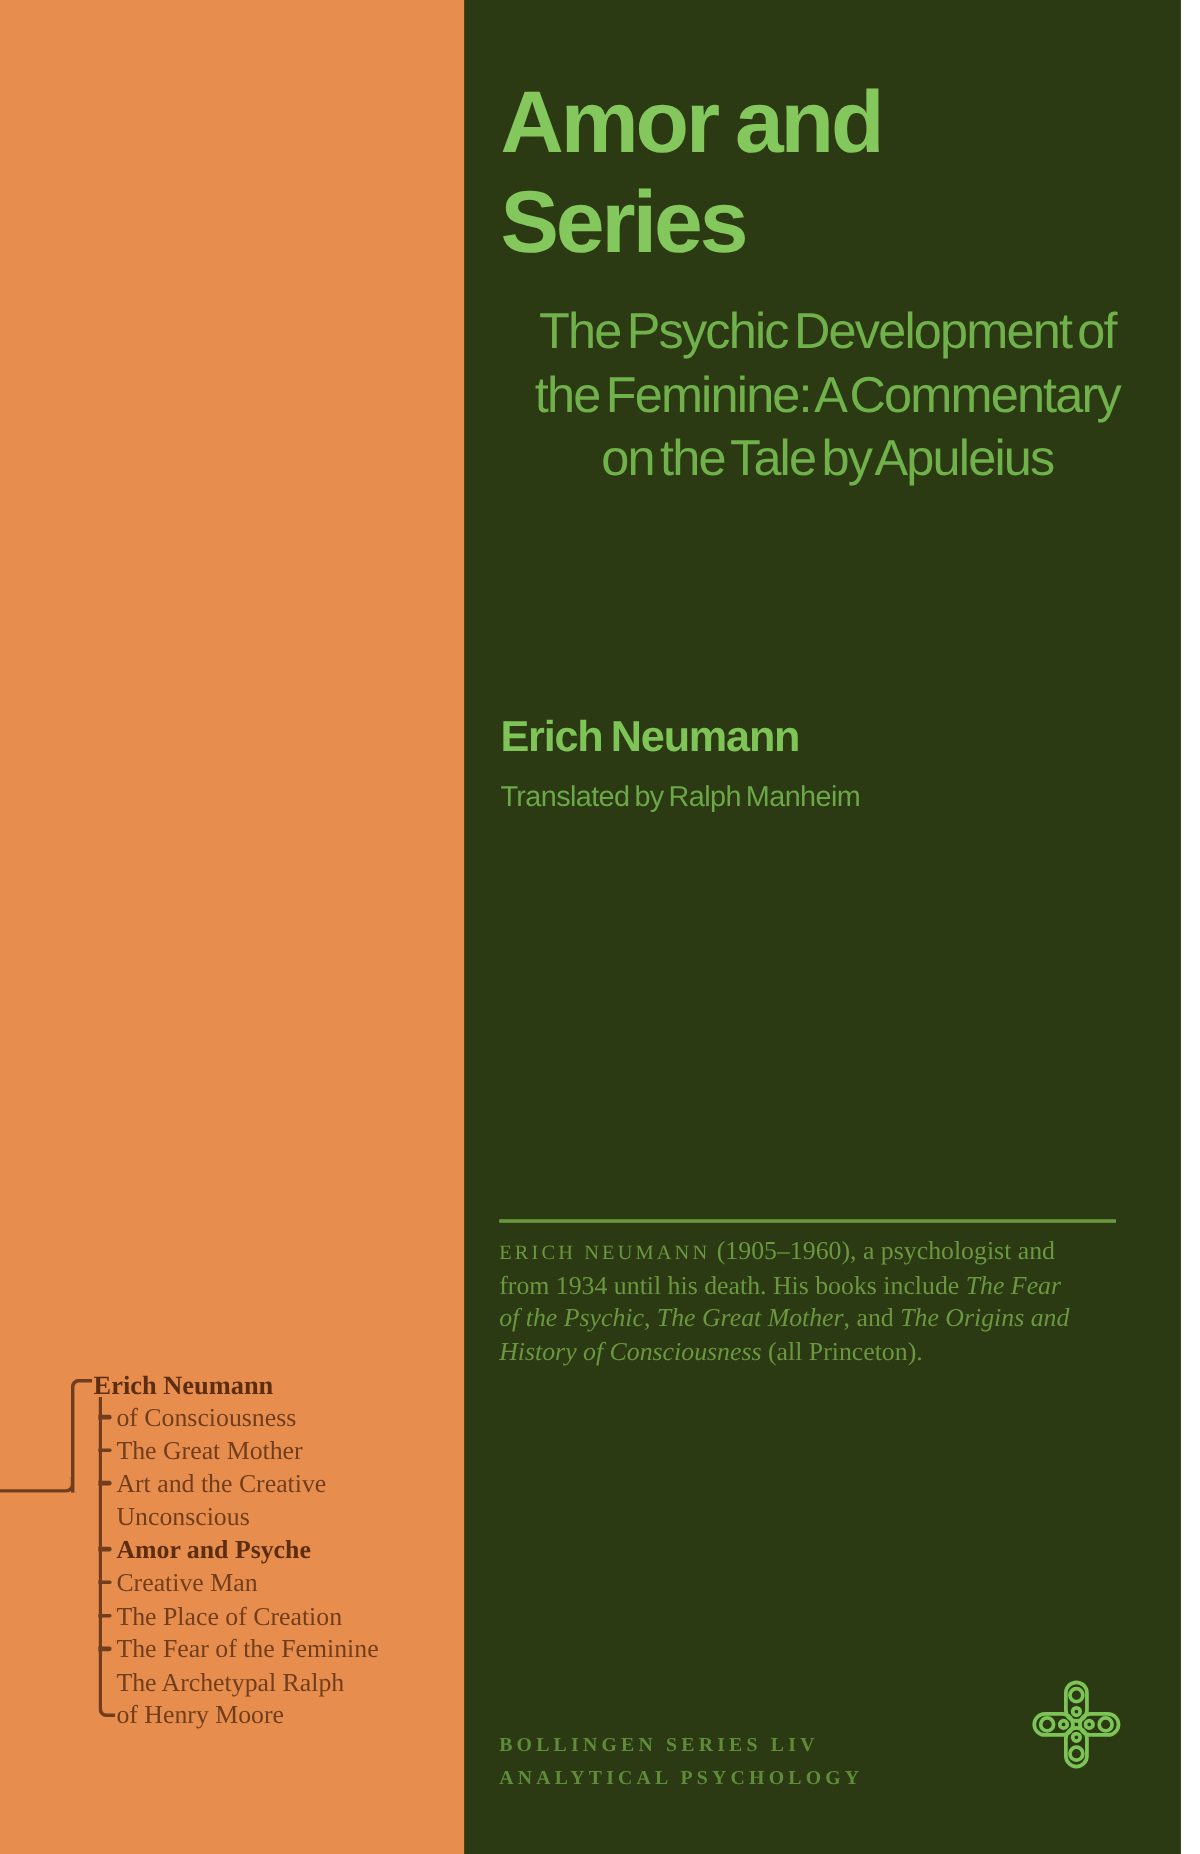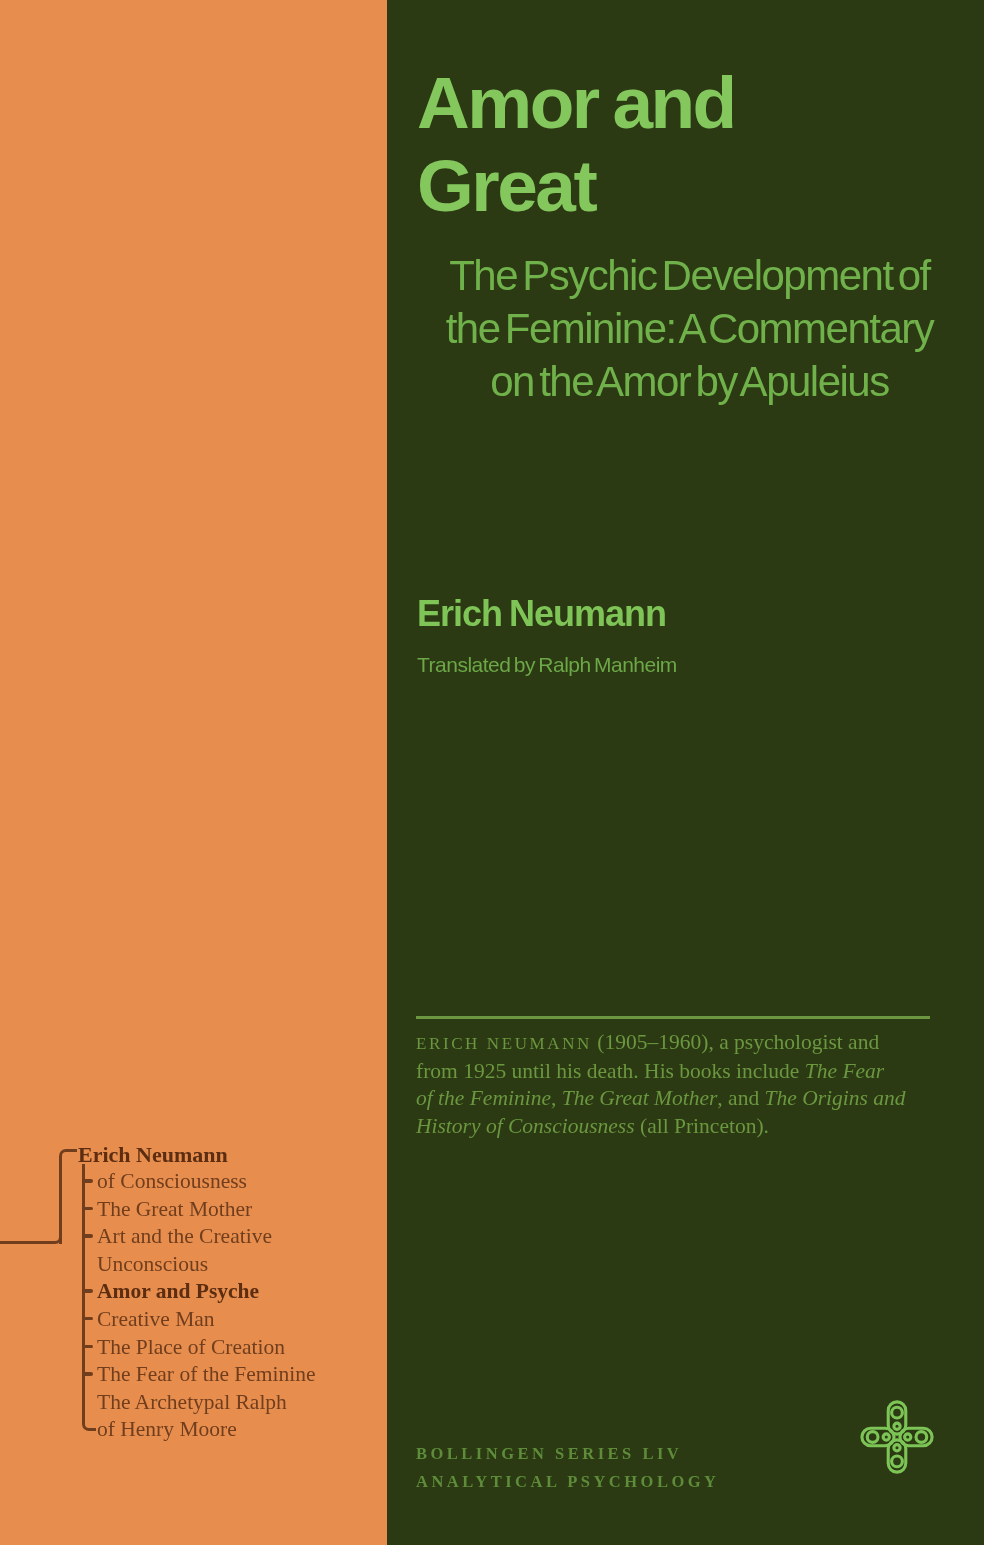--- a/index.html
+++ b/index.html
@@ -34,21 +34,21 @@
     text-align:center;
   }
   .author-name{
     position:absolute;left:417px;top:592px;
     font-size:36px;line-height:44px;font-weight:bold;
     letter-spacing:-1px;word-spacing:-2px;
     color:var(--author-green);
   }
   .translator{
     position:absolute;left:417px;top:650px;
-    font-size:21px;line-height:30px;
+    font-size:24px;line-height:30px;
     letter-spacing:-0.5px;word-spacing:-2px;
     color:var(--translator-green);
   }
 
   
   .bio-rule{
     position:absolute;left:416px;top:1016px;width:514px;height:3px;
     background:var(--muted-green);
   }
   .bio{
@@ -120,37 +120,37 @@
 </head>
 <body>
 
 <div id="canvas">
 
   <div class="panel-left"></div>
   <div class="panel-right"></div>
 
   <div class="book-title">
     <div>Amor and</div>
-    <div>Great</div>
+    <div>Series</div>
   </div>
 
   <div class="book-subtitle">
     <div>The Psychic Development of</div>
     <div>the Feminine: A Commentary</div>
-    <div>on the Amor by Apuleius</div>
+    <div>on the Tale by Apuleius</div>
   </div>
 
   <div class="author-name">Erich Neumann</div>
   <div class="translator">Translated by Ralph Manheim</div>
 
   <div class="bio-rule"></div>
   <div class="bio" id="bio">
       <div class="bio-line"><span class="seg-sc">Erich Neumann</span><span class="seg-n"> (1905–1960), a psychologist and</span></div>
-      <div class="bio-line"><span class="seg-n">from 1925 until his death. His books include </span><span class="seg-i">The Fear</span></div>
-      <div class="bio-line"><span class="seg-i">of the Feminine</span><span class="seg-n">, </span><span class="seg-i">The Great Mother</span><span class="seg-n">, and </span><span class="seg-i">The Origins and</span></div>
+      <div class="bio-line"><span class="seg-n">from 1934 until his death. His books include </span><span class="seg-i">The Fear</span></div>
+      <div class="bio-line"><span class="seg-i">of the Psychic</span><span class="seg-n">, </span><span class="seg-i">The Great Mother</span><span class="seg-n">, and </span><span class="seg-i">The Origins and</span></div>
       <div class="bio-line"><span class="seg-i">History of Consciousness</span><span class="seg-n"> (all Princeton).</span></div>
     </div>
 
   <div class="series">
     <div>Bollingen Series LIV</div>
     <div>Analytical Psychology</div>
   </div>
 
   <svg class="logo" viewBox="-40 -40 80 80">
     <g fill="none" stroke="#7DC457" stroke-width="3.2">

